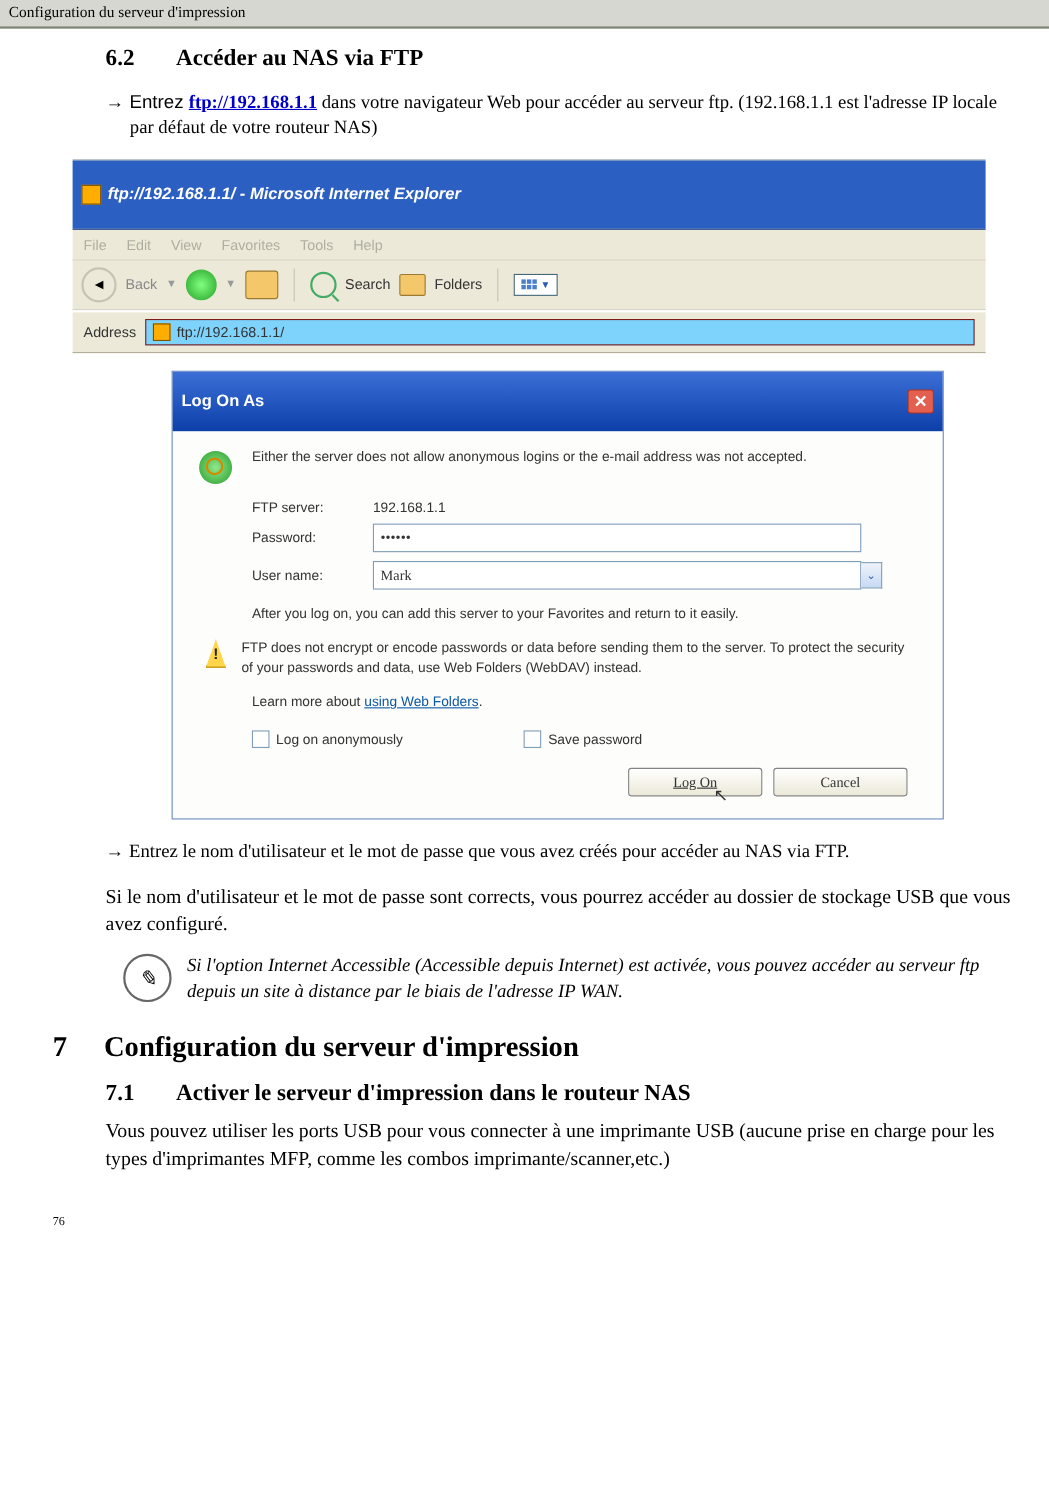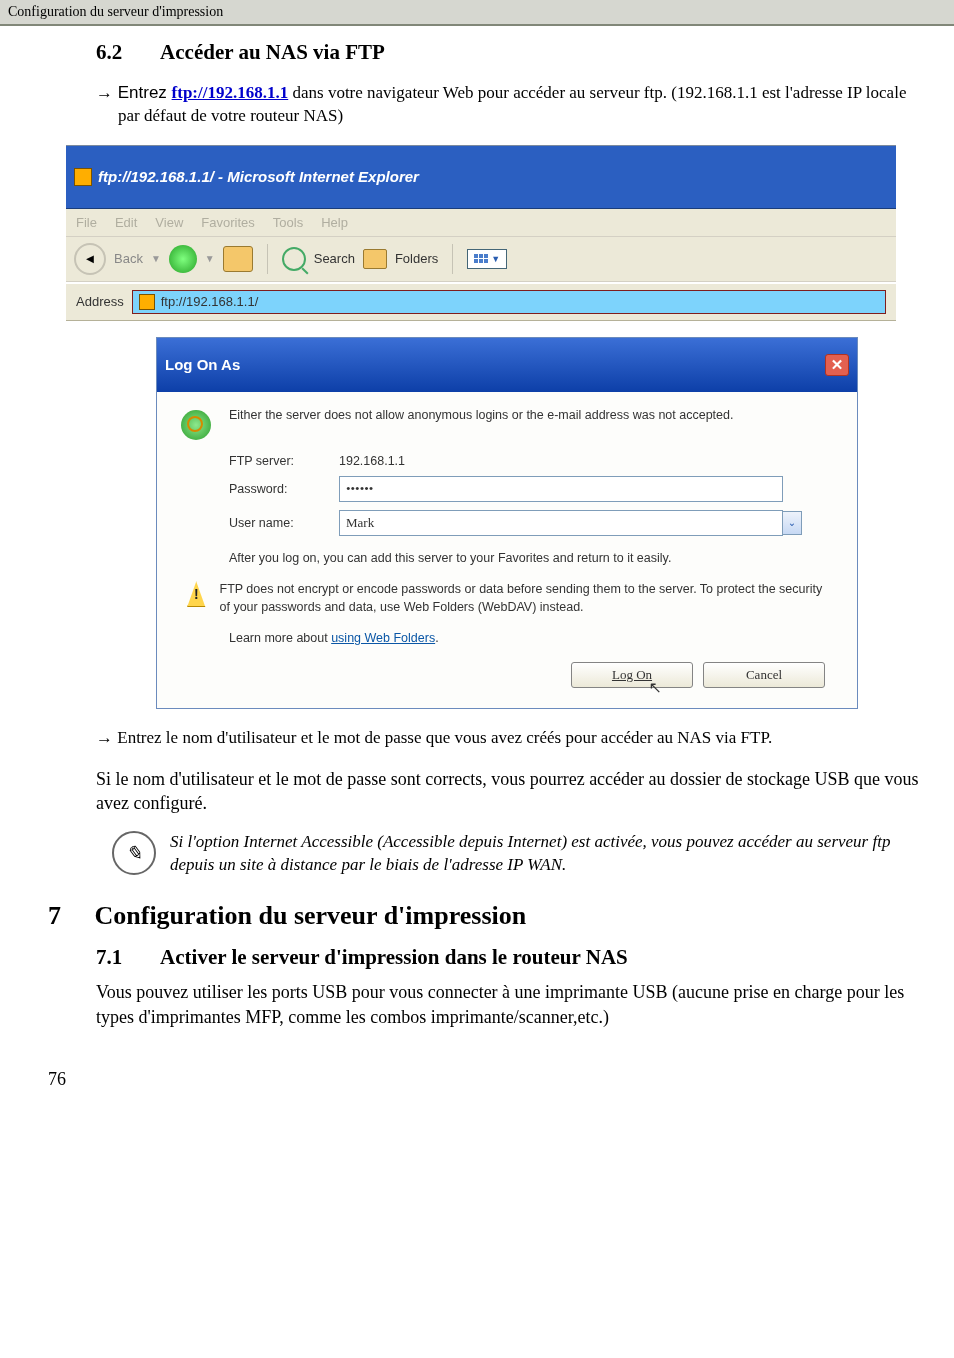--- a/index.html
+++ b/index.html
@@ -51,21 +51,21 @@
 .chk-box { width:14px; height:14px; border:1px solid #7f9db9; background:#fff; display:inline-block; }
 .dlg-btns { display:flex; justify-content:flex-end; gap:10px; margin-right:10px; }
 .win-btn { background:linear-gradient(#fff,#ece9d8); border:1px solid #848484; border-radius:3px; padding:4px 20px; font-family:Tahoma; font-size:13px; min-width:80px; text-align:center; position:relative; }
 .cursor { position:absolute; right:30px; bottom:-10px; font-size:16px; }
 .body-para-no-indent { margin:4px 0 16px 48px; font-size:18px; line-height:1.35; }
 .note-row { display:flex; align-items:flex-start; gap:14px; margin:10px 0 24px 64px; }
 .note-icon { width:40px; height:40px; border:2px solid #666; border-radius:50%; display:flex; align-items:center; justify-content:center; font-size:20px; font-style:italic; flex-shrink:0; }
 .note-text { font-style:italic; font-size:17px; line-height:1.35; }
 .h7 { font-size:26px; font-weight:bold; font-family:"Times New Roman",serif; margin:8px 0 14px 0; }
 .h7-num { display:inline-block; width:40px; }
-.page-num { font-size:18px; margin-top:40px; }
+.page-num { font-size:11px; margin-top:40px; }
 .underline { text-decoration:underline; }
 </style>
 </head>
 <body>
 
 <div class="page">
   <div class="header-bar">Configuration du serveur d'impression</div>
 
   <div class="h-6-2">
     <span class="h-num">6.2</span>
@@ -148,20 +148,30 @@
           <span class="combo-btn">⌄</span>
         </div>
         <div class="para">After you log on, you can add this server to your Favorites and return to it easily.</div>
         <div class="para-warn">
           <span class="warn-ico"></span>
           <span>FTP does not encrypt or encode passwords or data before sending them to the server.  To protect the security of your passwords and data, use Web Folders (WebDAV) instead.</span>
         </div>
         <div class="para">
           <span>Learn more about </span><a href="#" class="link-blue">using Web Folders</a><span>.</span>
         </div>
+        <div class="checks">
+          <span class="chk">
+            <span class="chk-box"></span>
+            <span>Log on anonymously</span>
+          </span>
+          <span class="chk">
+            <span class="chk-box"></span>
+            <span>Save password</span>
+          </span>
+        </div>
         <div class="dlg-btns">
           <span class="win-btn">
             <span class="underline">Log On</span>
             <span class="cursor">↖</span>
           </span>
           <span class="win-btn">Cancel</span>
         </div>
       </div>
     </div>
   </div>

